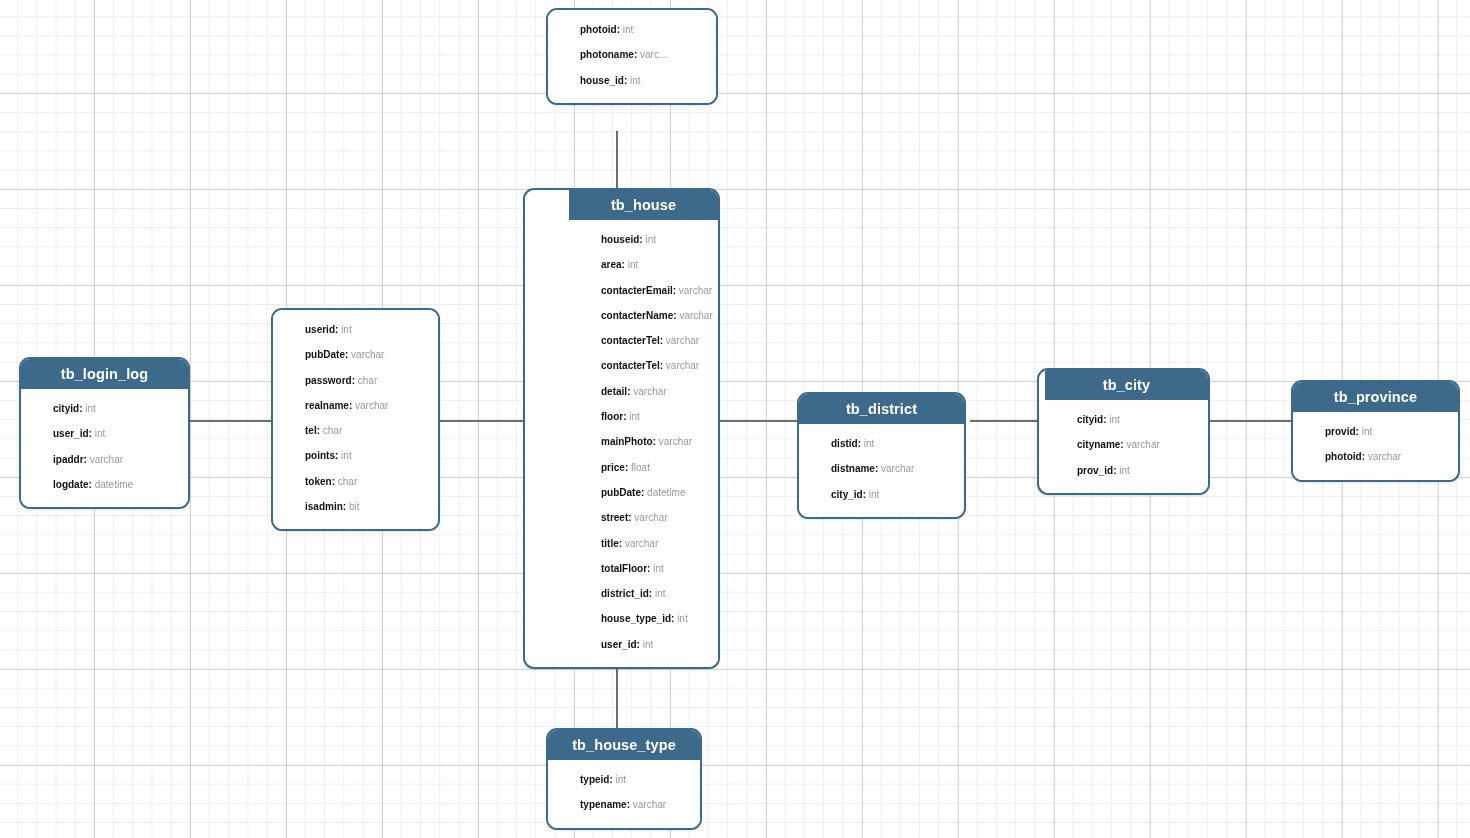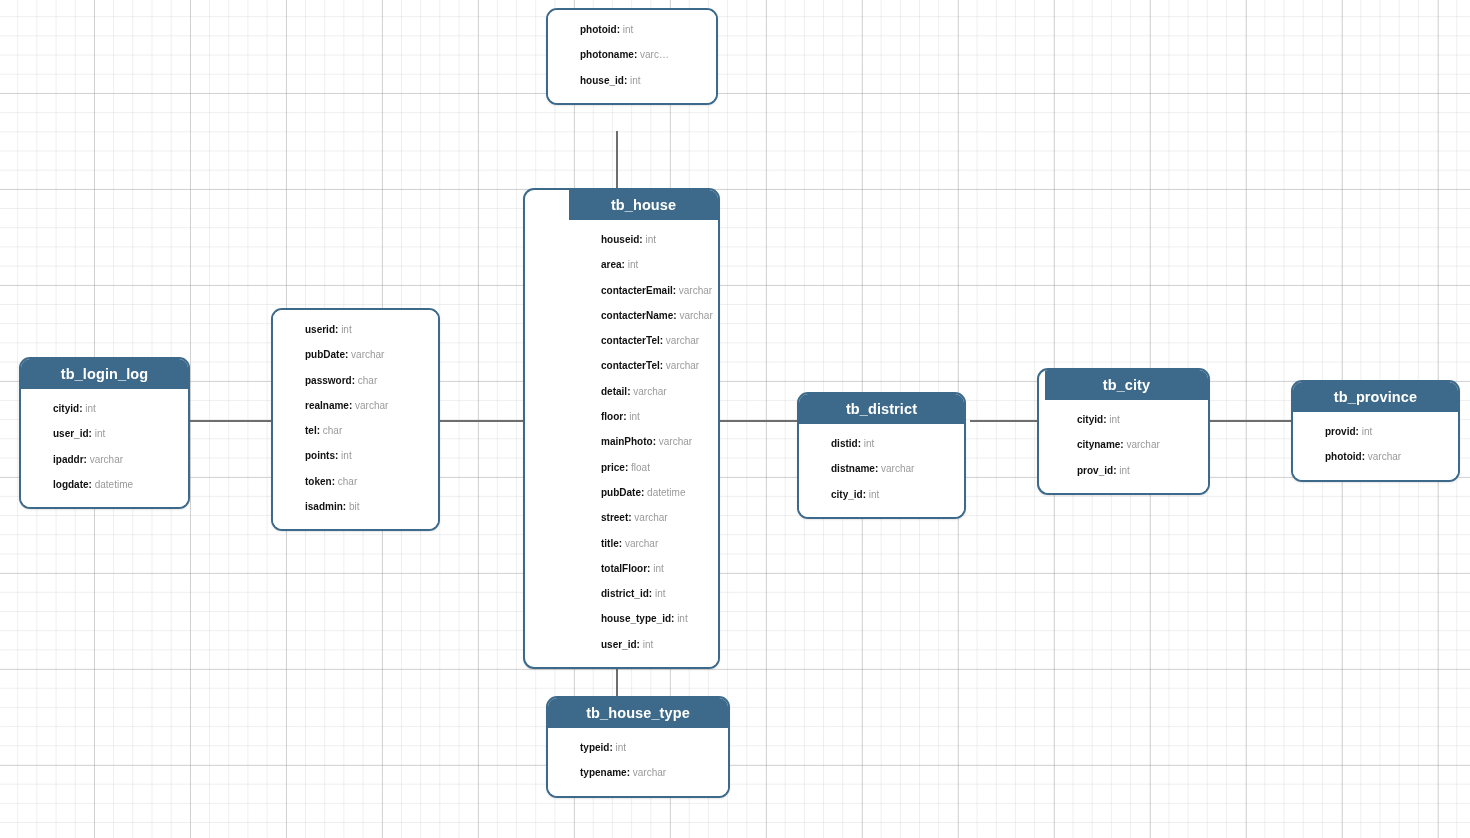--- a/index.html
+++ b/index.html
@@ -159,21 +159,21 @@
           <div class="field-row"><span class="field-name">prov_id</span><span class="field-colon">: </span><span class="field-type">int</span></div>
         </div>
       </div>
       <div class="table-box" style="left: 1291px; top: 380px; width: 169px;">
         <div class="table-header">tb_province</div>
         <div class="table-body">
           <div class="field-row"><span class="field-name">provid</span><span class="field-colon">: </span><span class="field-type">int</span></div>
           <div class="field-row"><span class="field-name">photoid</span><span class="field-colon">: </span><span class="field-type">varchar</span></div>
         </div>
       </div>
-      <div class="table-box" style="left: 546px; top: 696px; width: 184px;">
+      <div class="table-box" style="left: 546px; top: 728px; width: 156px;">
         <div class="table-header">tb_house_type</div>
         <div class="table-body">
           <div class="field-row"><span class="field-name">typeid</span><span class="field-colon">: </span><span class="field-type">int</span></div>
           <div class="field-row"><span class="field-name">typename</span><span class="field-colon">: </span><span class="field-type">varchar</span></div>
         </div>
       </div>
     </div>
 </div>
 
 </body></html>

